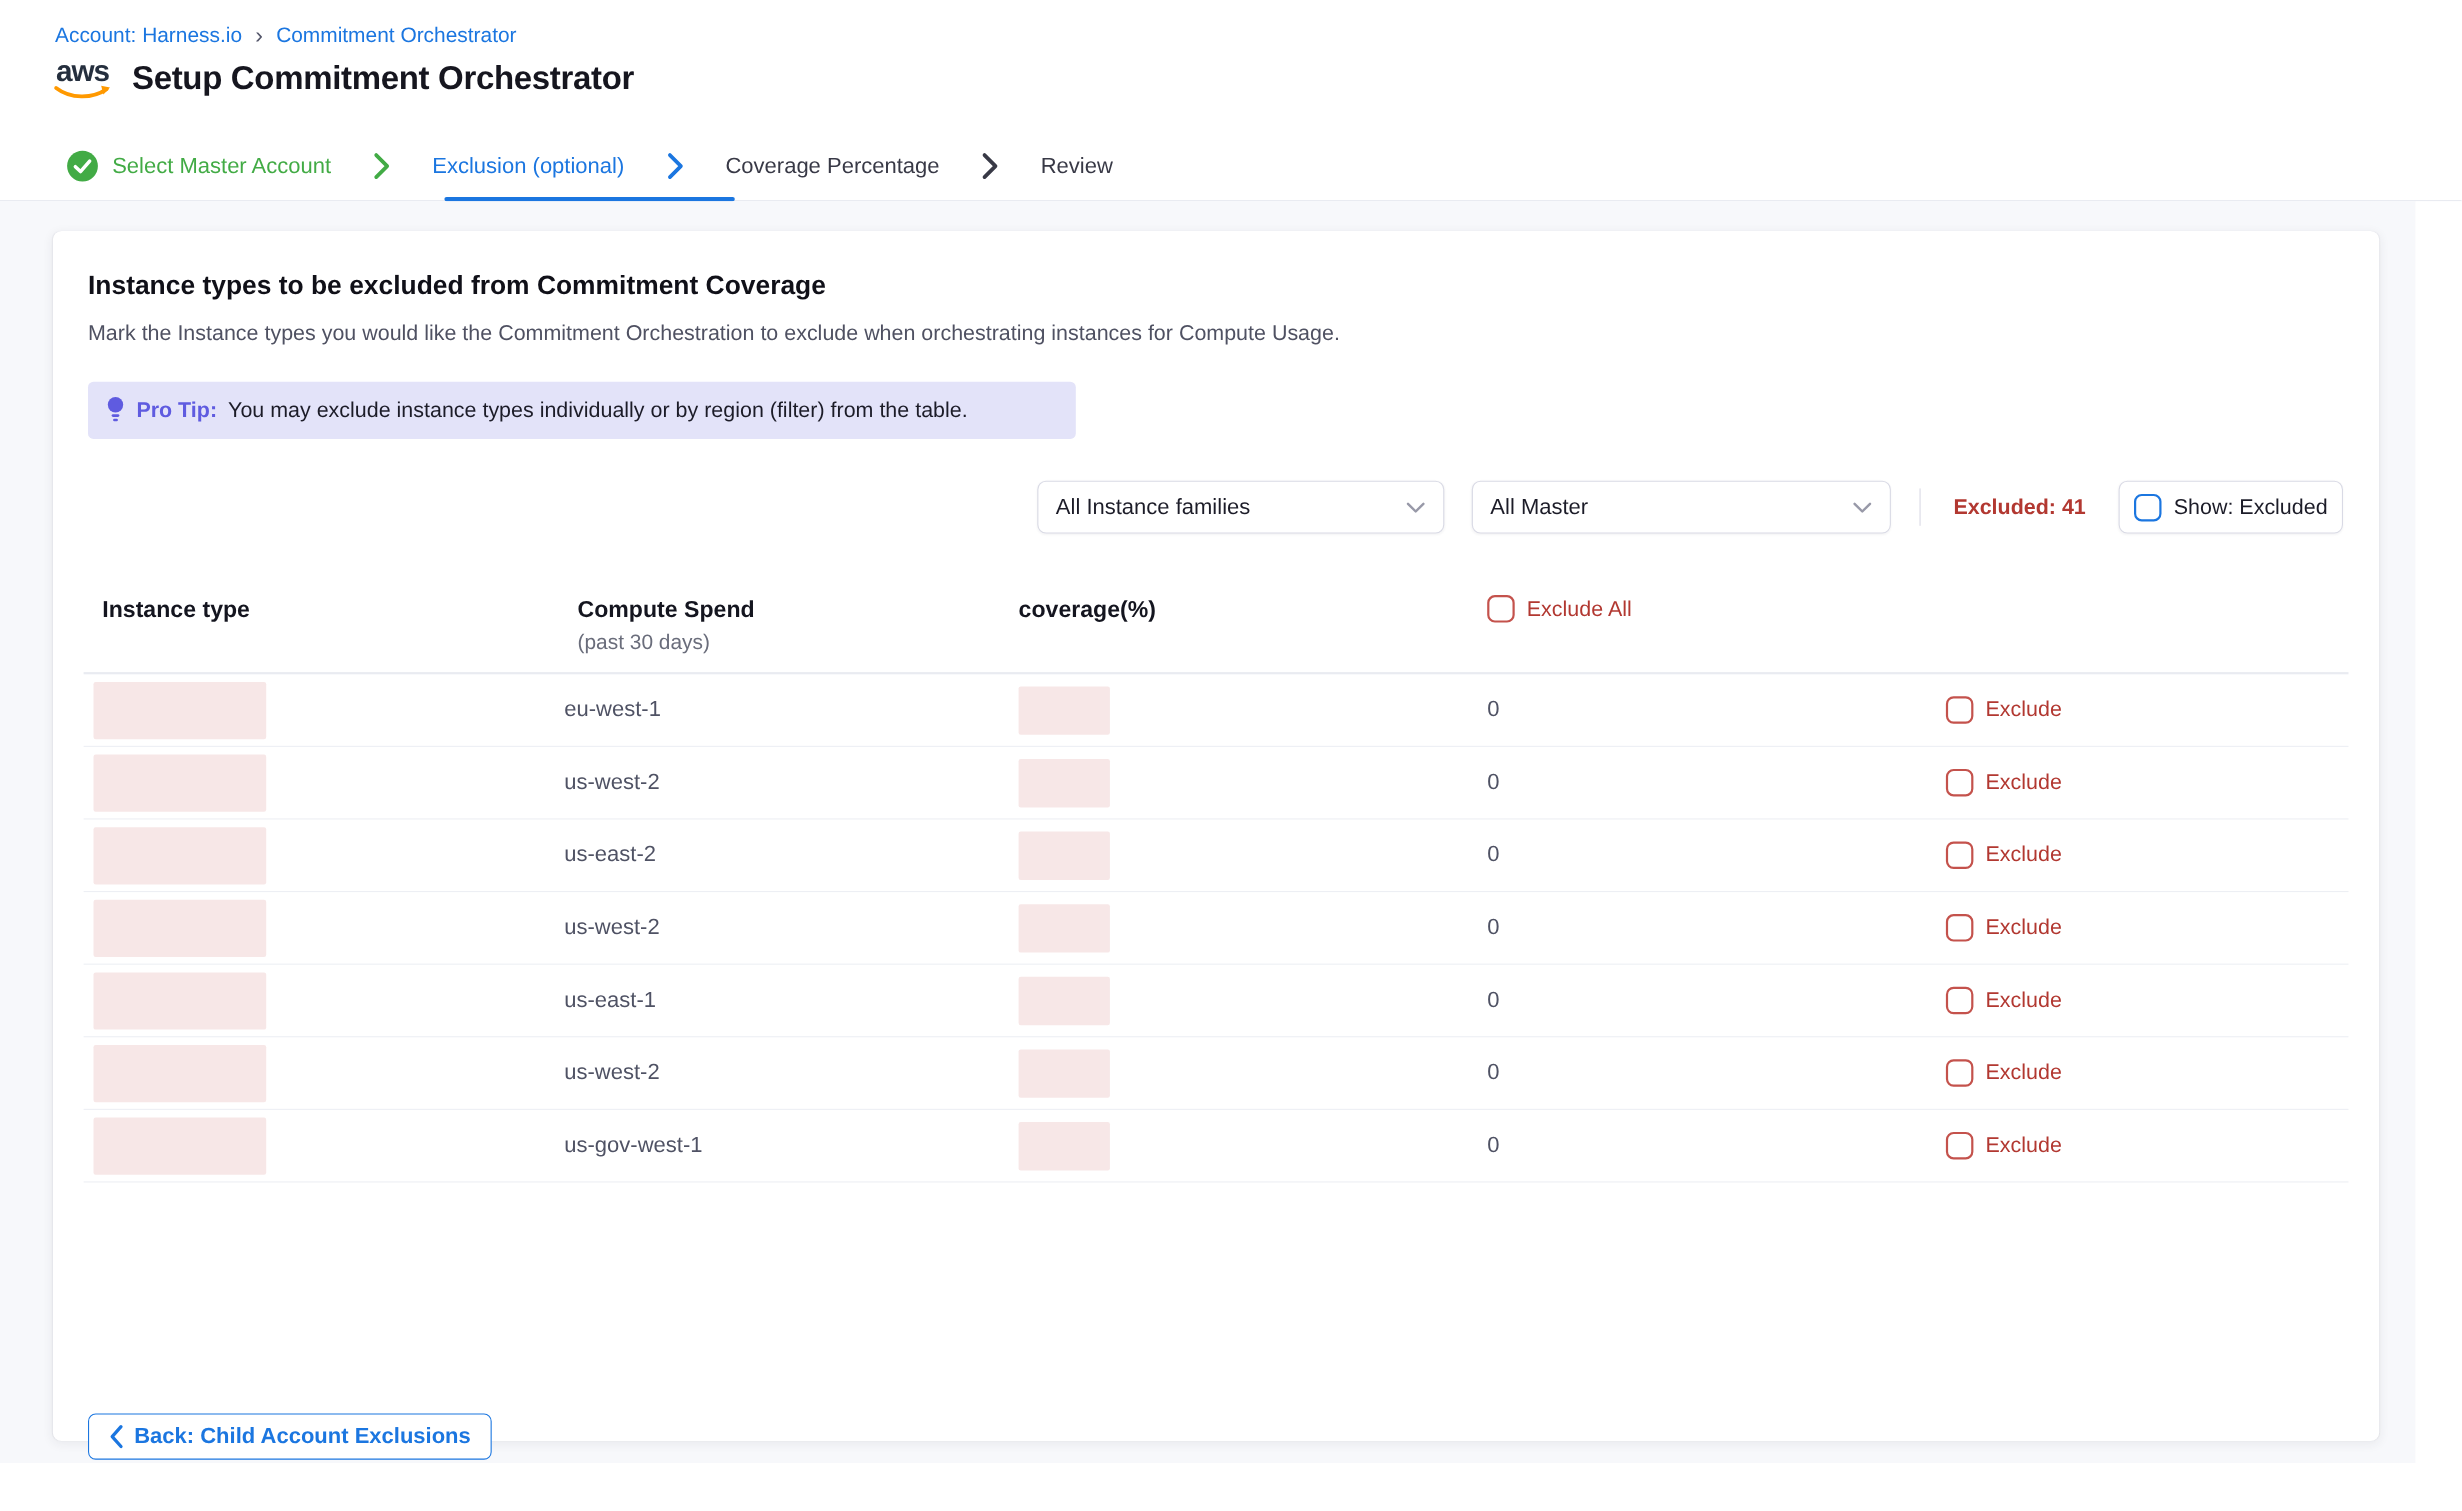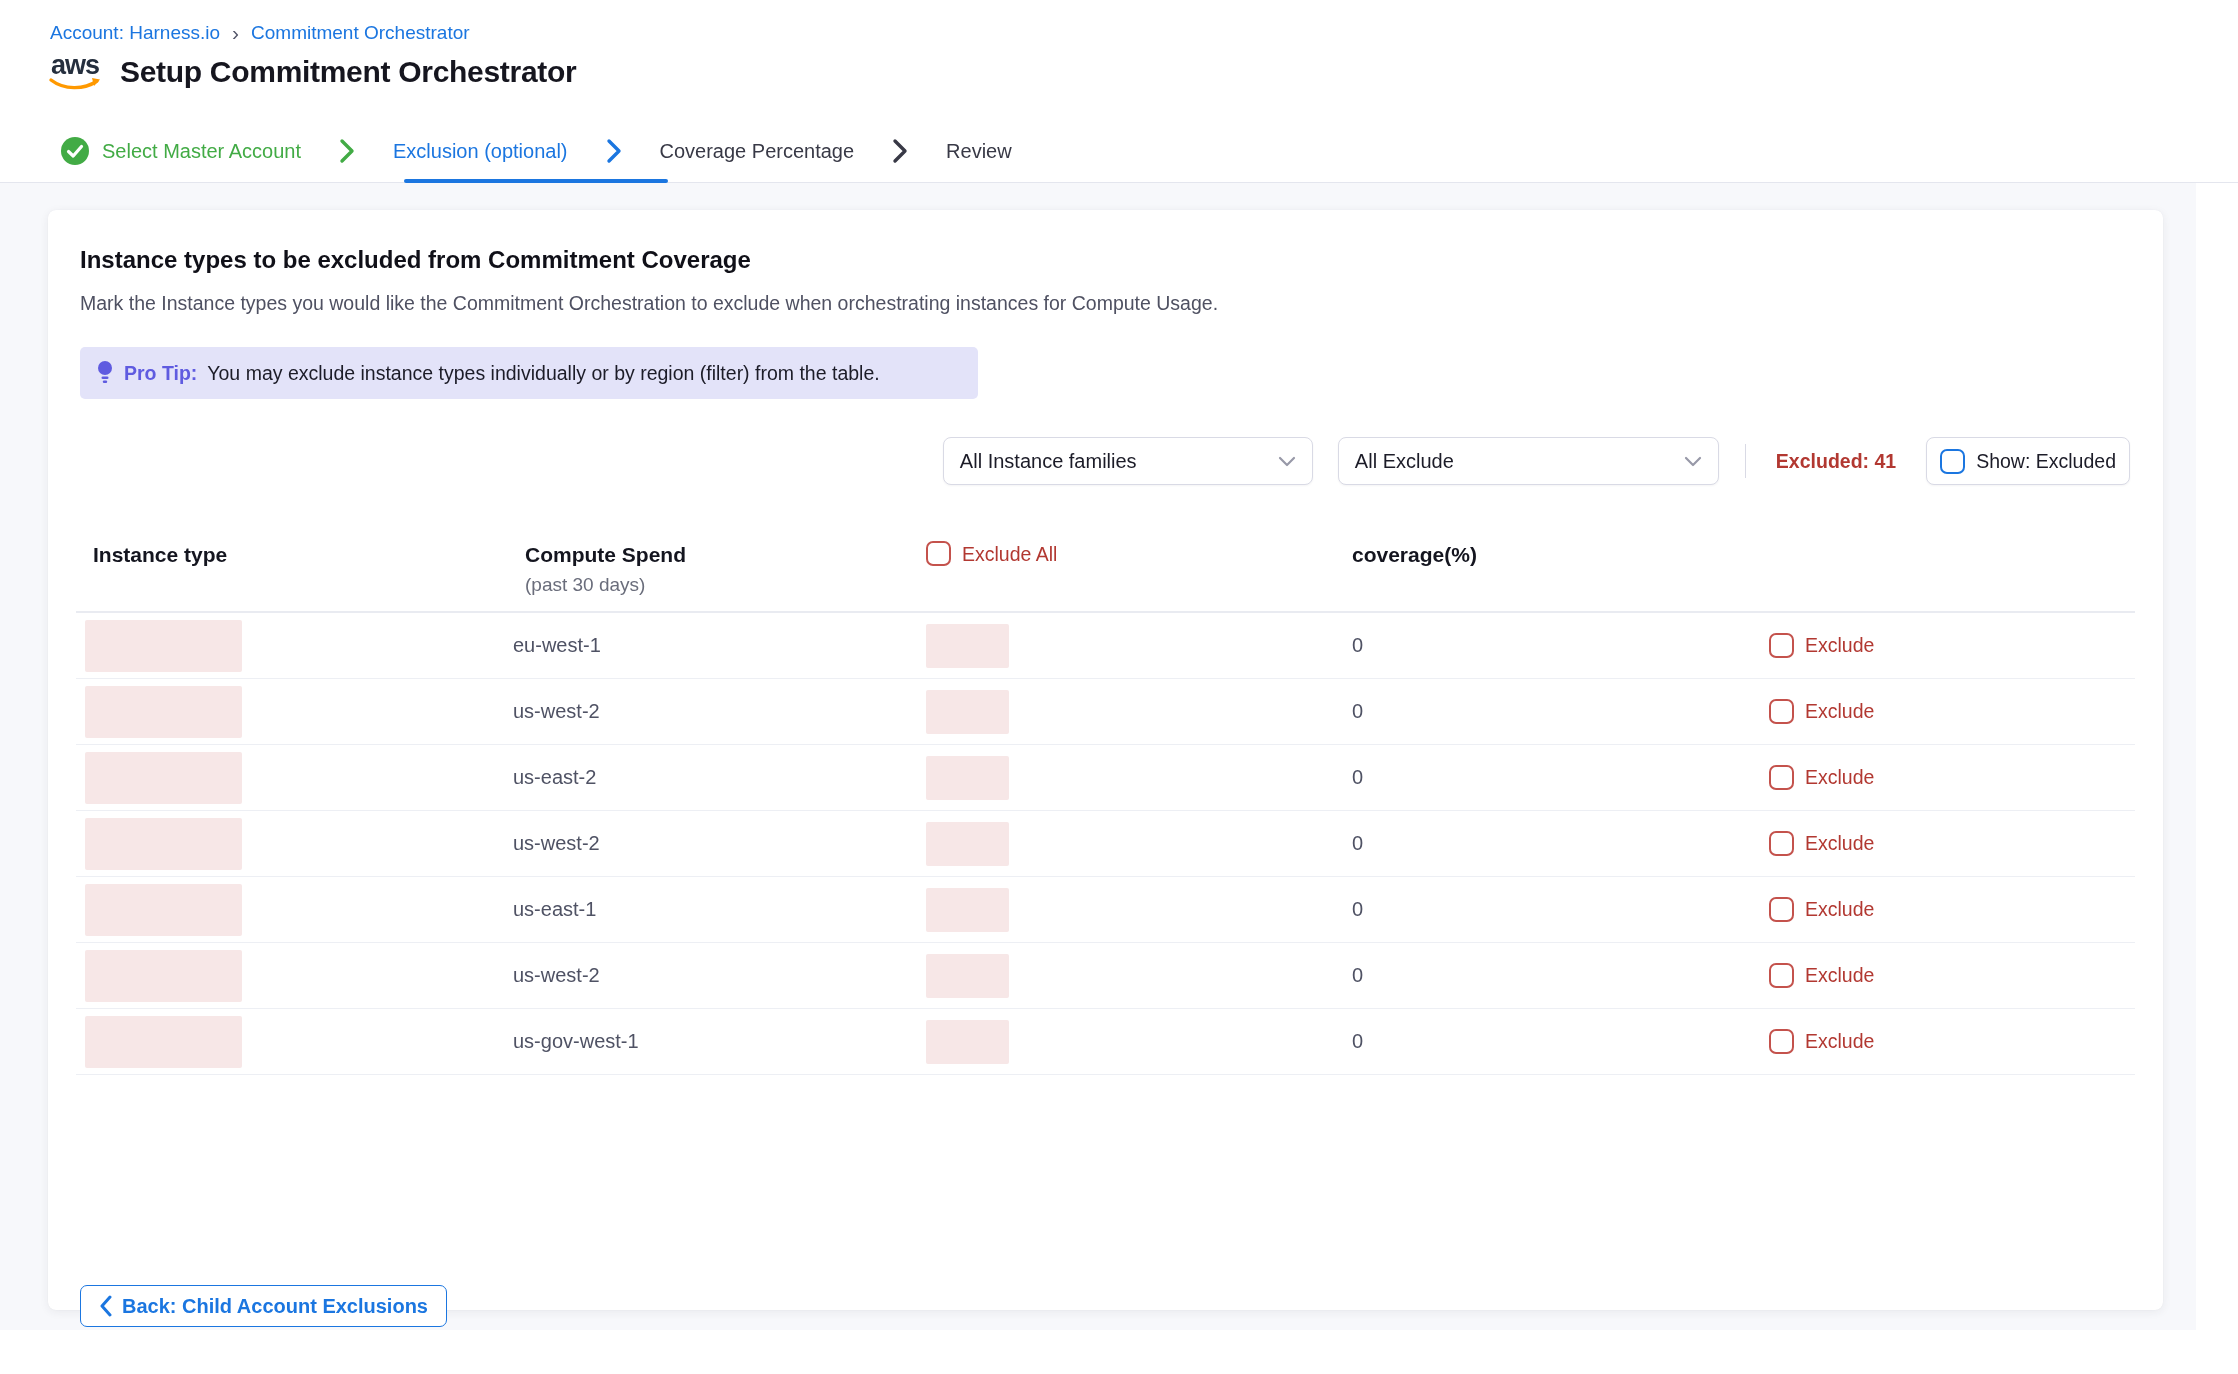--- a/index.html
+++ b/index.html
@@ -156,45 +156,45 @@
       </div>
 
       <div class="filters">
         <div class="select families">
           <span>All Instance families</span>
           <svg width="18" height="11" viewBox="0 0 18 11">
             <polyline points="2,2 9,9 16,2" fill="none" stroke="#9899a8" stroke-width="2.2" stroke-linecap="round" stroke-linejoin="round"></polyline>
           </svg>
         </div>
         <div class="select regions">
-          <span>All Exclude</span>
+          <span>All Master</span>
           <svg width="18" height="11" viewBox="0 0 18 11">
             <polyline points="2,2 9,9 16,2" fill="none" stroke="#9899a8" stroke-width="2.2" stroke-linecap="round" stroke-linejoin="round"></polyline>
           </svg>
         </div>
         <div class="vdivider"></div>
         <span class="excluded-count">Excluded: 41</span>
         <label class="show-excluded">
           <span class="cb blue"></span>
           <span>Show: Excluded</span>
         </label>
       </div>
 
       <div class="table">
         <div class="thead">
           <div class="th c1">Instance type</div>
           <div class="th c3">
             <div>Compute Spend</div>
             <div class="th-sub">(past 30 days)</div>
           </div>
+          <div class="th c4">coverage(%)</div>
           <div class="th c5">
             <span class="cb red"></span>
             <span>Exclude All</span>
           </div>
-          <div class="th c4">coverage(%)</div>
         </div>
         <div class="tbody" id="rows">
   <div class="row">
     <div class="c1">
                 <div class="redact big"></div>
               </div>
     <div class="c2"><span class="region-cell">eu-west-1</span></div>
     <div class="c3">
                 <div class="redact small"></div>
               </div>

